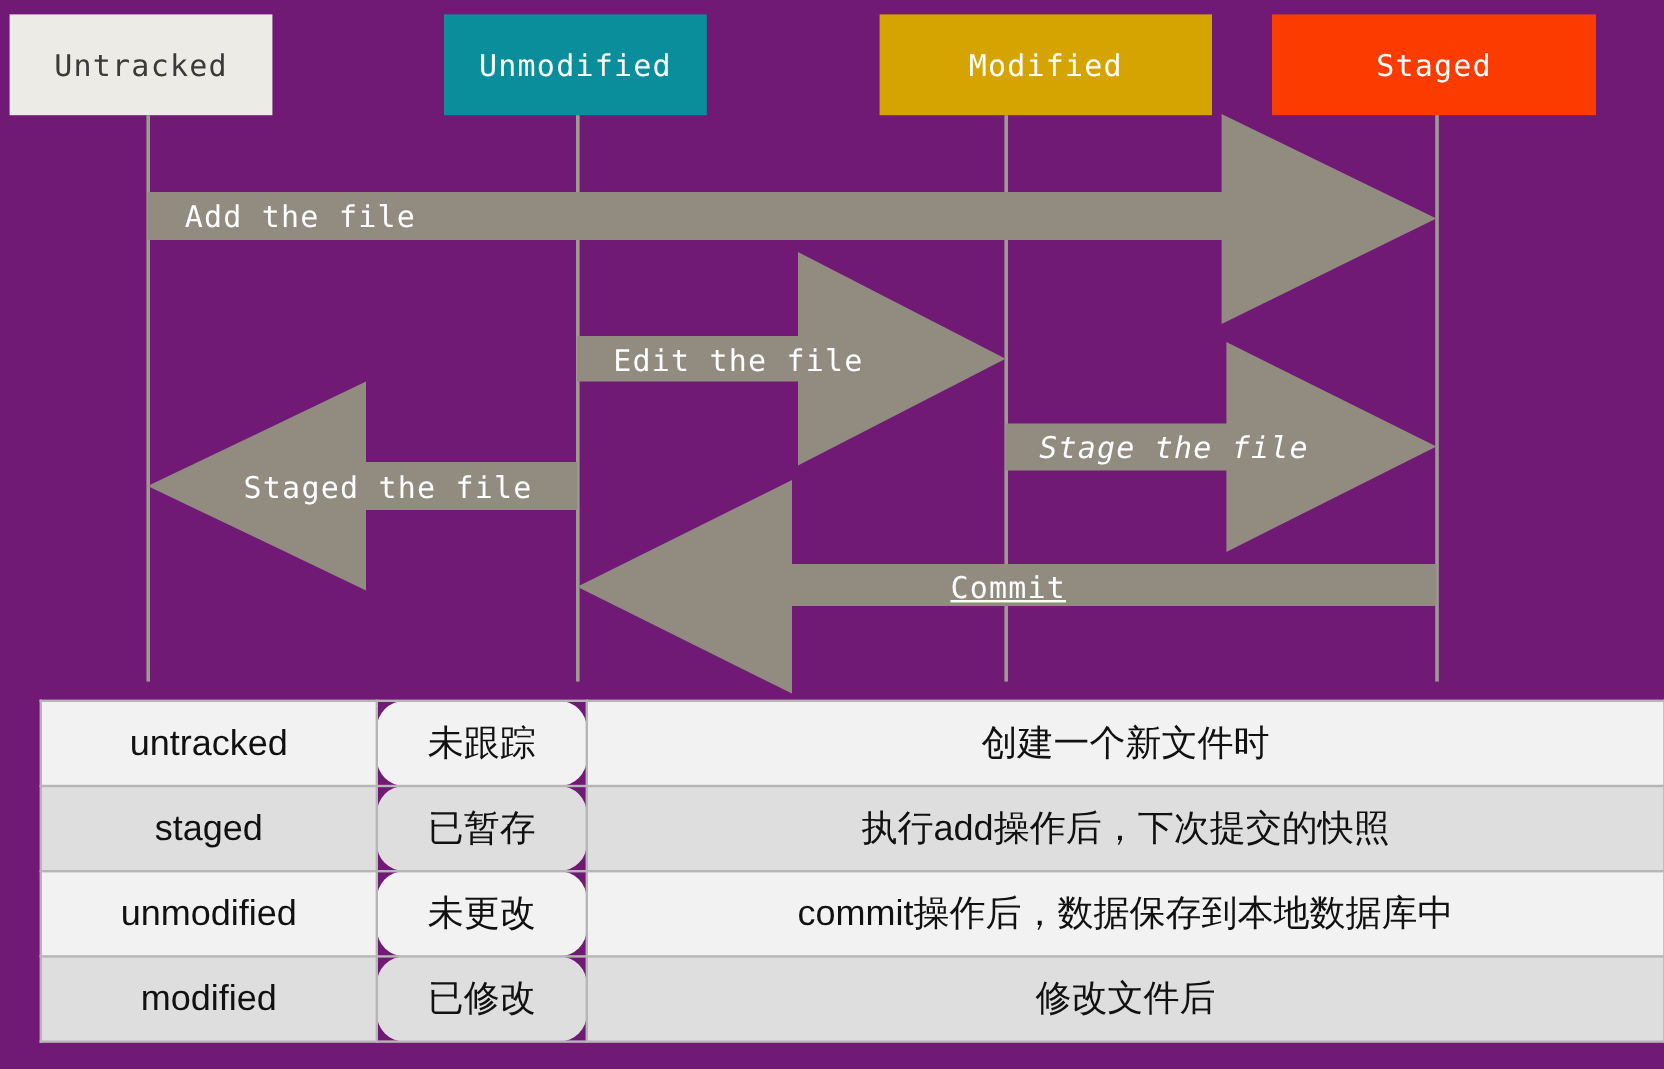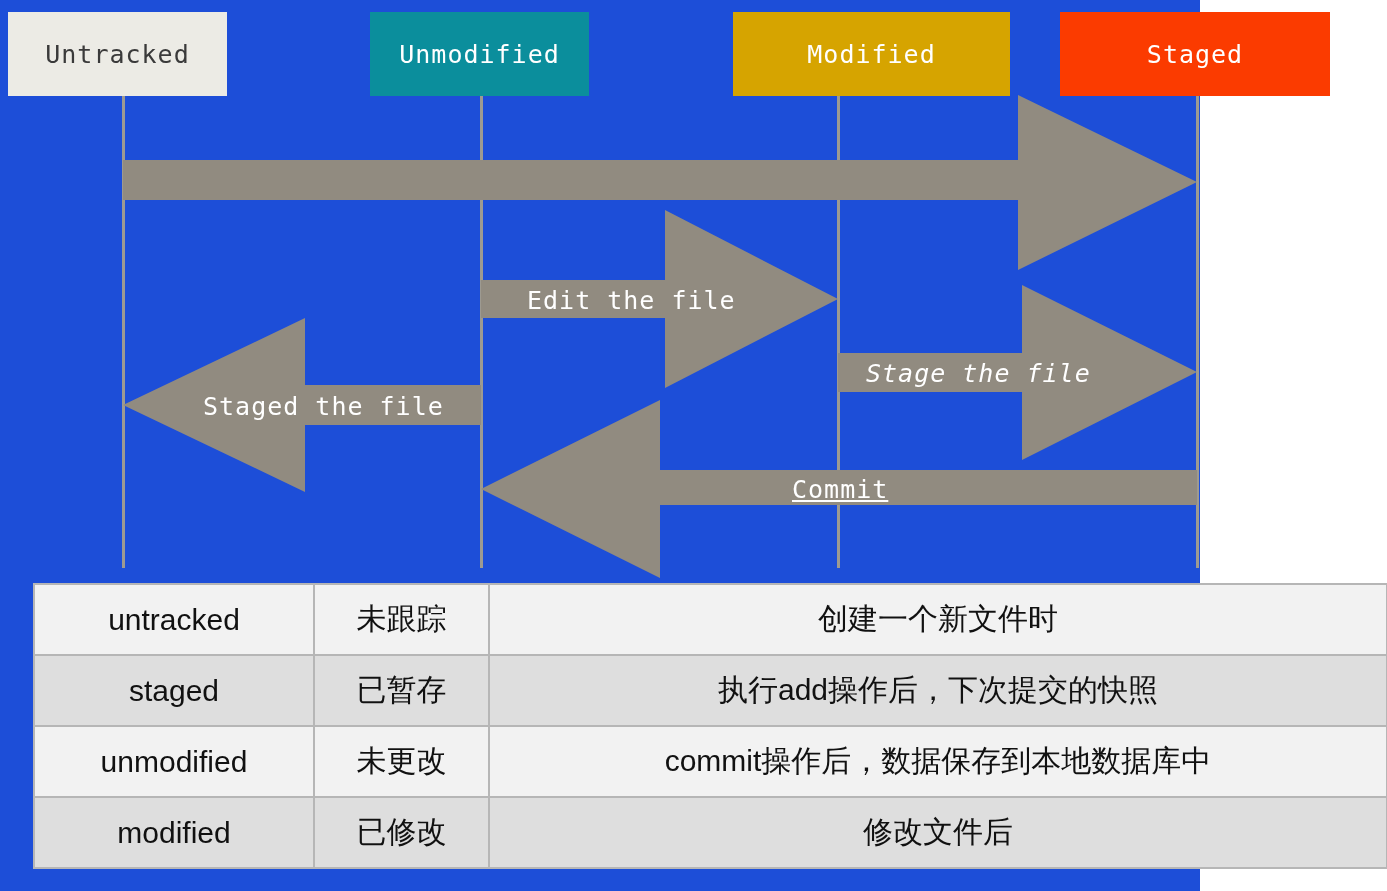--- a/index.html
+++ b/index.html
@@ -9,23 +9,23 @@
   }
   body {
     width: 1387px;
     height: 891px;
     font-family: "Liberation Sans", sans-serif;
     overflow: hidden;
   }
 
   #stage {
     position: relative;
-    width: 1200px;
+    width: 1387px;
     height: 891px;
-    background: #1d4ed8;
+    background: #701a75;
   }
 
   
   #diagram {
     position: absolute;
     left: 0;
     top: 0;
     width: 1387px;
     height: 580px;
   }
@@ -79,21 +79,21 @@
     text-align: center;
     font-size: 30px;
     color: #111111;
     height: 69px;
     padding: 0 4px;
     font-family: "Liberation Sans", sans-serif;
   }
   #glossary tr.row-odd td { background: #f2f2f2; }
   #glossary tr.row-even td { background: #dedede; }
   .col-term { width: 270px; }
-  .col-cn   { width: 165px; }
+  .col-cn   { width: 165px; border-radius: 23px; }
   .col-desc { width: 888px; margin-top: 36px; }
 </style>
 </head>
 <body>
 
 <div id="stage">
 
   <div id="diagram">
 
     <div class="state-box" style="left:8px; top:12px; width:219px; height:84px; background:#ecebe5; color:#3a3a3a;">
@@ -120,21 +120,22 @@
 
       <polygon fill="#918b80" points="481,280 665,280 665,210 838,299 665,388 665,318 481,318"></polygon>
 
       <polygon fill="#918b80" points="481,385 305,385 305,318 123,405 305,492 305,425 481,425"></polygon>
 
       <polygon fill="#918b80" points="838,353 1022,353 1022,285 1197,372 1022,460 1022,392 838,392"></polygon>
 
       <polygon fill="#918b80" points="1197,470 660,470 660,400 481,489 660,578 660,505 1197,505"></polygon>
     </svg>
 
-    <div class="arrow-label" style="left:511px; top:286px;margin-left:16px;">Edit the file</div>
+    <div class="arrow-label" style="left:154px; top:166px;">Add the file</div>
+    <div class="arrow-label" style="left:511px; top:286px;">Edit the file</div>
     <div class="arrow-label" style="left:203px; top:392px;">Staged the file</div>
     <div class="arrow-label" style="left:866px; top:359px;font-style:italic;">Stage the file</div>
     <div class="arrow-label" style="left:792px; top:475px;text-decoration:underline;">Commit</div>
   </div>
 
   <table id="glossary">
     <tbody>
       <tr class="row-odd">
         <td class="col-term">untracked</td>
         <td class="col-cn">未跟踪</td>

